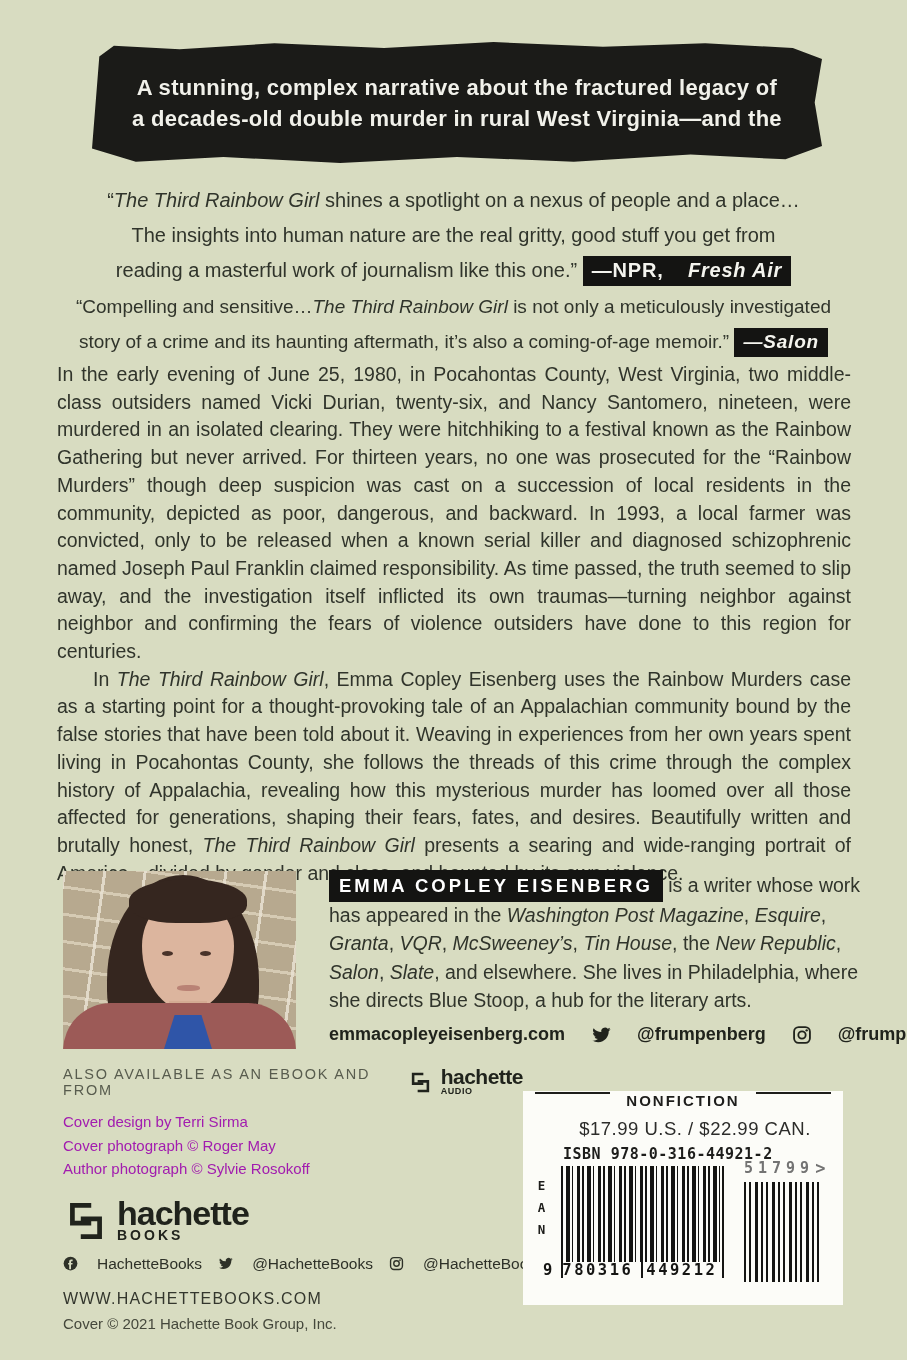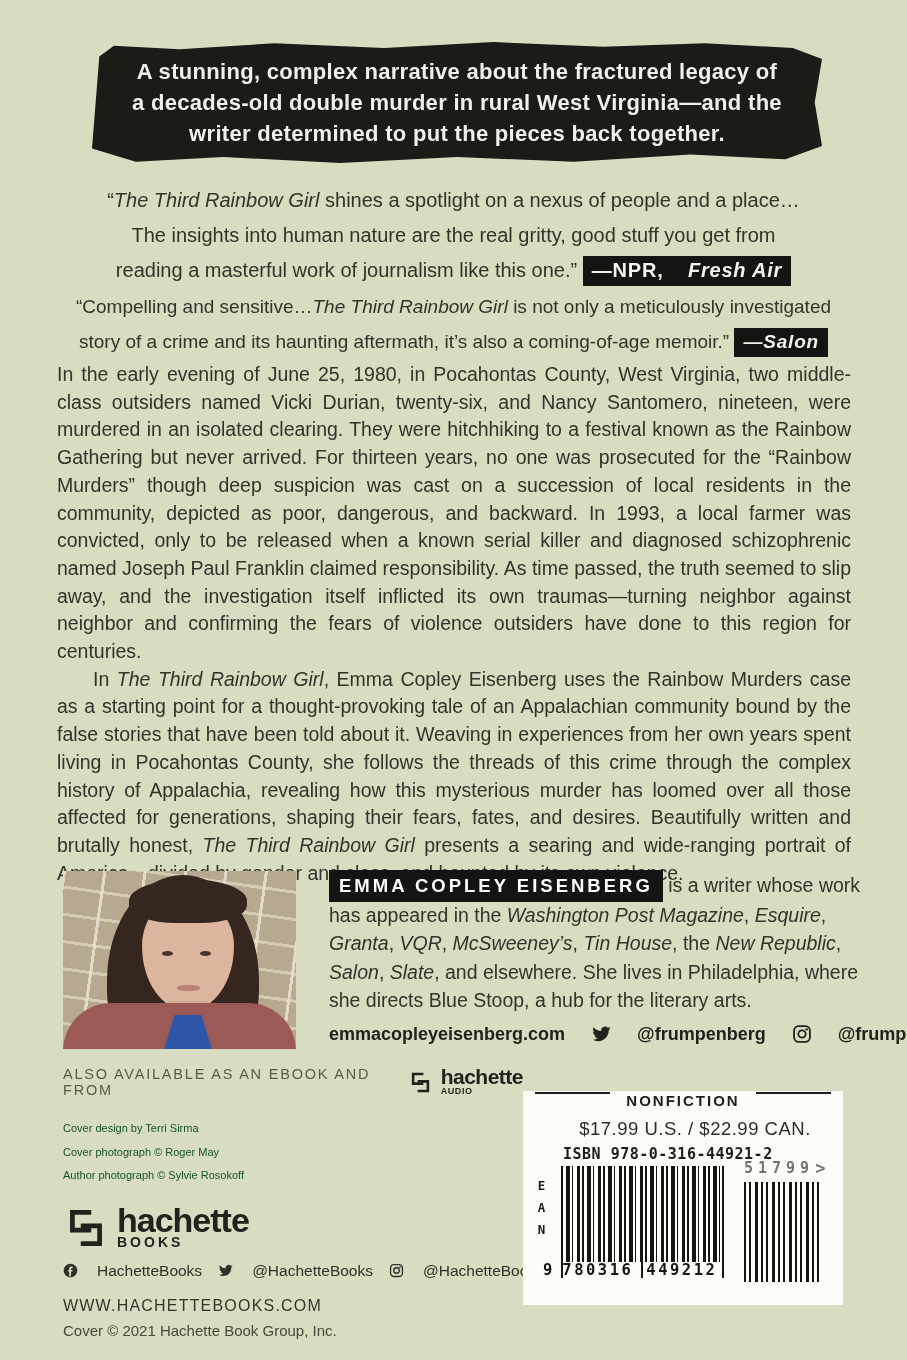--- a/index.html
+++ b/index.html
@@ -44,33 +44,33 @@
   .face{position:absolute;left:79px;top:24px;width:92px;height:116px;background:#dcb59e;border-radius:48% 52% 50% 50% / 44% 44% 56% 56%;}
   .eye{position:absolute;width:11px;height:5px;background:#49332a;border-radius:50%;top:80px;}
   .eye-l{left:99px;}.eye-r{left:137px;}
   .lips{position:absolute;left:114px;top:114px;width:23px;height:6px;background:#b98275;border-radius:40%;}
   .neck{position:absolute;left:106px;top:130px;width:38px;height:30px;background:#d4ab93;}
   .jacket{position:absolute;left:0;bottom:-2px;width:233px;height:48px;background:#9c5a57;border-radius:55px 55px 0 0;}
   .blouse{position:absolute;left:101px;bottom:0;width:48px;height:34px;background:#2f55a8;clip-path:polygon(0 100%,22% 0,78% 0,100% 100%);}
 
   .bio-wrap{margin-left:33px;width:556px;}
   .bio{margin:0;font-size:19.5px;line-height:28.6px;}
-  .contact{margin-top:9px;display:flex;align-items:flex-start;gap:26px;font-weight:bold;font-size:18px;color:#20231c;}
+  .contact{margin-top:9px;display:flex;align-items:flex-end;gap:26px;font-weight:bold;font-size:18px;color:#20231c;}
   .contact .icon svg{width:20px;height:20px;display:block;}
 
   
   .footer-left{position:absolute;left:63px;top:1066px;width:460px;color:#33362d;}
   .ebook-row{display:flex;align-items:center;gap:14px;}
   .ebook{font-size:14.5px;letter-spacing:1.8px;color:#585c4e;}
   .brandlogo{display:flex;align-items:center;gap:8px;color:#20231c;}
   .brandlogo svg{display:block;}
   .audio-logo svg{width:25px;height:25px;}
   .audio-brand{font-size:21px;font-weight:bold;letter-spacing:-.5px;line-height:18px;}
   .audio-sub{font-size:9px;font-weight:bold;letter-spacing:.6px;}
-  .credits{margin-top:19px;font-size:11px;line-height:23.5px;color:#14532d;}
+  .credits{margin-top:12px;font-size:15px;line-height:23.5px;color:#a21caf;}
   .books-logo{margin-top:17px;}
   .books-logo svg{width:46px;height:46px;}
   .books-brand{font-size:34px;font-weight:bold;letter-spacing:-1px;line-height:28px;}
   .books-sub{font-size:14px;font-weight:bold;letter-spacing:3px;}
   .social-row{margin-top:11px;display:flex;align-items:center;font-size:15.5px;color:#2e3128;}
   .sgroup{display:flex;align-items:center;gap:19px;margin-right:16px;}
   .sgroup svg{width:15px;height:15px;display:block;}
   .pub-site{margin-top:17px;font-size:16px;letter-spacing:1.2px;color:#33362d;}
   .copyright{margin-top:7px;font-size:15px;color:#45483c;}
 
@@ -98,21 +98,20 @@
     background:repeating-linear-gradient(90deg,#151513 0 2px,var(--paper,#fcfcf8) 2px 5px,#151513 5px 7px,var(--paper,#fcfcf8) 7px 11px,#151513 11px 14px,var(--paper,#fcfcf8) 14px 17px);}
 </style>
 </head>
 <body>
 
 <div class="page">
 
   <div class="banner">
     <div>A stunning, complex narrative about the fractured legacy of</div>
     <div>a decades-old double murder in rural West Virginia—and the</div>
-    <div>writer determined to put the pieces back together.</div>
   </div>
 
   <div class="quote q1">
     <div class="qline"><span>“</span><span class="it">The Third Rainbow Girl</span><span> shines a spotlight on a nexus of people and a place…</span></div>
     <div class="qline"><span>The insights into human nature are the real gritty, good stuff you get from</span></div>
     <div class="qline"><span>reading a masterful work of journalism like this one.” </span><span class="bd hl">—NPR, </span><span class="it bd hl">Fresh Air</span></div>
   </div>
 
   <div class="quote q2">
     <div class="qline"><span>“Compelling and sensitive…</span><span class="it">The Third Rainbow Girl</span><span> is not only a meticulously investigated</span></div>

